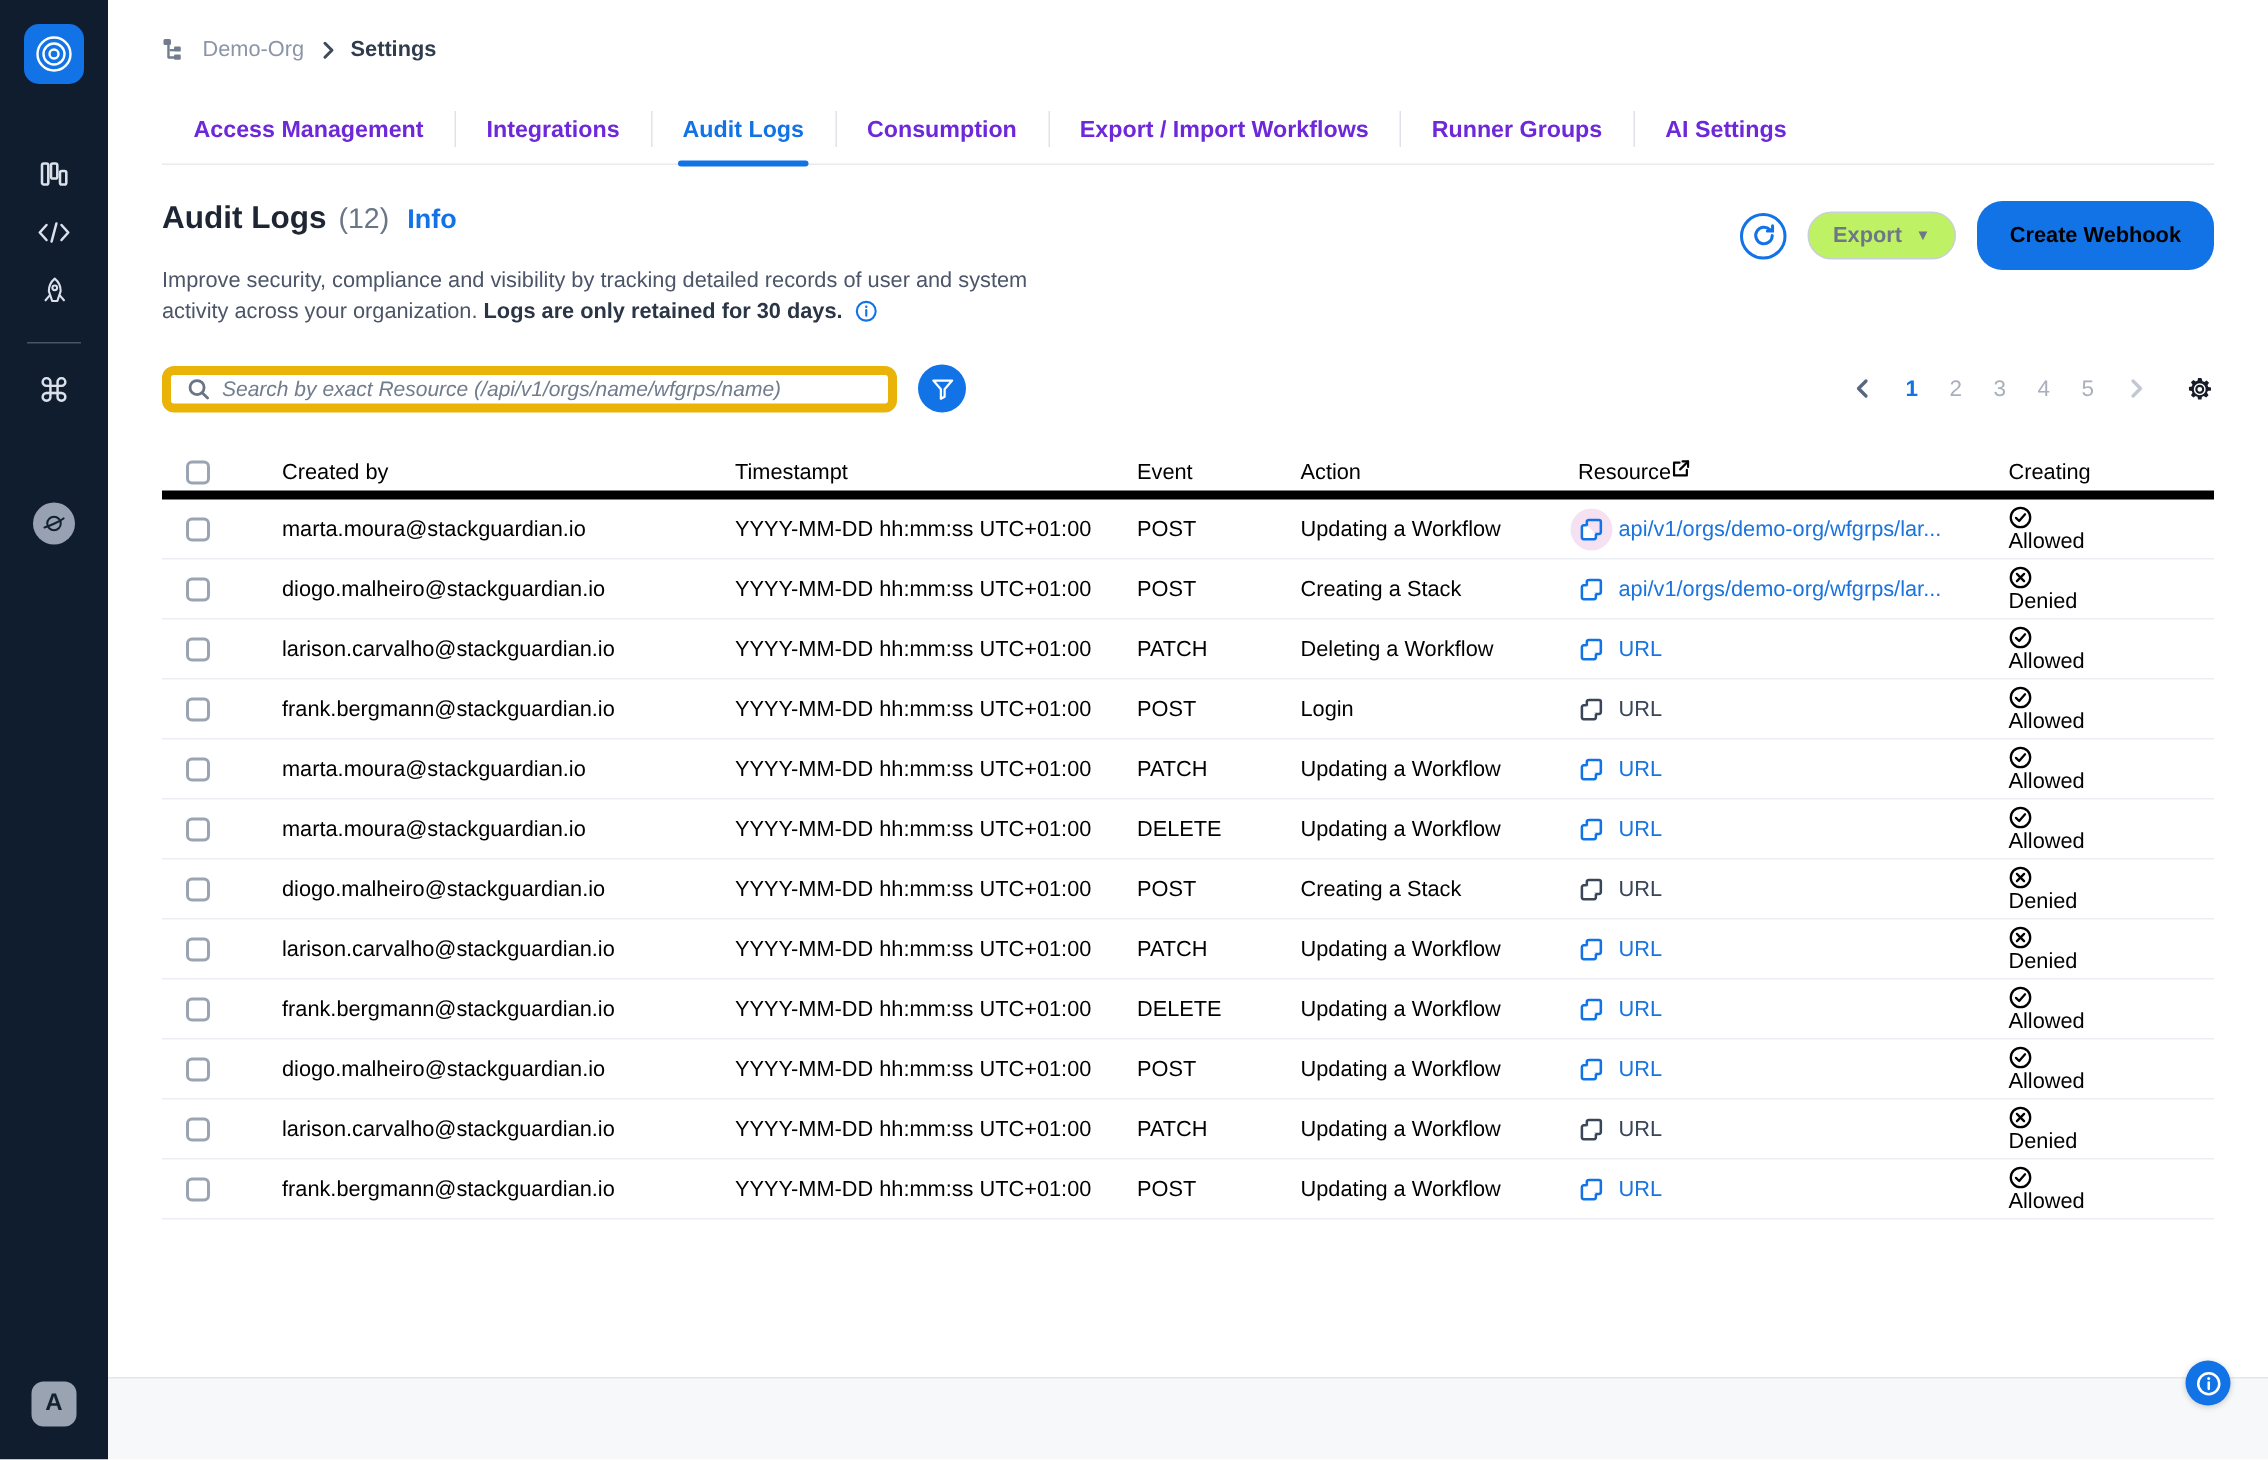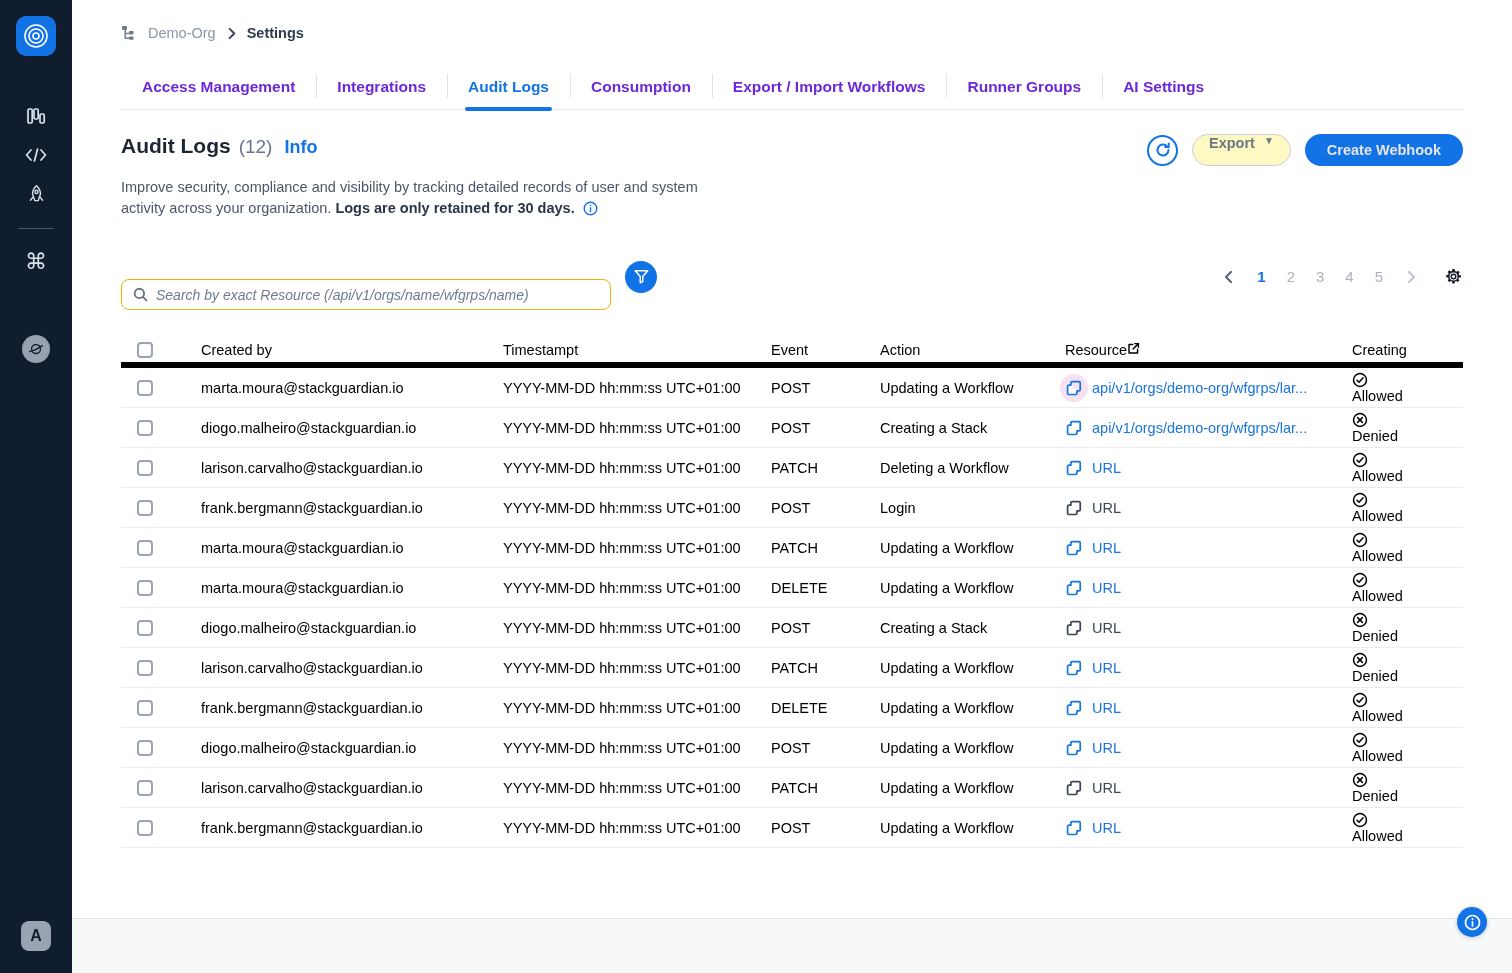--- a/index.html
+++ b/index.html
@@ -12,21 +12,21 @@
   .side-icons { display:flex; flex-direction:column; align-items:center; gap:15px; margin-top:48px; }
   .side-icon { width:24px; height:24px; display:flex; align-items:center; justify-content:center; color:#dbe1ea; cursor:pointer; }
   .side-divider { width:36px; height:1px; background:#45546a; margin:22px 0 20px; }
   .cmd-glyph { font-size:22px; color:#dbe1ea; font-family:"DejaVu Sans", sans-serif; }
   .planet-avatar { width:28px; height:28px; border-radius:50%; background:#97a1b1; display:flex; align-items:center; justify-content:center; margin-top:62px; color:#12202f; cursor:pointer; }
   .sidebar-bottom { margin-top:auto; margin-bottom:22px; }
   .user-avatar { width:30px; height:30px; border-radius:8px; background:#99a3b2; color:#13202f; font-weight:700; font-size:16px; display:flex; align-items:center; justify-content:center; cursor:pointer; }
 
   
   .main { flex:1; display:flex; flex-direction:column; height:100%; }
-  .content { flex:1; background:#fff; padding:0 49px; overflow:hidden; }
+  .content { flex:1; background:#fff; padding:0 36px; overflow:hidden; }
   .footer-strip { height:55px; background:#f7f8f9; border-top:1px solid #e4e7ea; position:relative; }
   .fab-info { position:absolute; right:25px; top:-12px; width:30px; height:30px; border-radius:50%; background:#1273e6; color:#fff; display:flex; align-items:center; justify-content:center; cursor:pointer; box-shadow:0 1px 4px rgba(0,0,0,.2); }
 
   
   .breadcrumb { display:flex; align-items:center; gap:9px; padding-top:24px; font-size:14.5px; }
   .crumb-org { color:#8b95a5; cursor:pointer; }
   .crumb-sep { color:#3f4a5a; display:flex; }
   .crumb-page { color:#303c4e; font-weight:700; }
   .org-icon { color:#717d8e; display:flex; }
 
@@ -38,32 +38,32 @@
   .tab.active::after { content:""; position:absolute; left:18px; right:18px; bottom:-2px; height:4px; border-radius:3px; background:#1273e6; }
 
   
   .page-head { display:flex; align-items:flex-start; justify-content:space-between; margin-top:24px; }
   .title-line { display:flex; align-items:baseline; gap:8px; }
   .page-title { font-size:21px; font-weight:700; color:#1e2633; }
   .page-count { font-size:19px; color:#6a7586; }
   .info-link { font-size:18px; font-weight:700; color:#1273e6; margin-left:4px; cursor:pointer; }
   .head-actions { display:flex; align-items:center; gap:14px; }
   .refresh-btn { width:31px; height:31px; border-radius:50%; border:2px solid #1273e6; background:#fff; color:#1273e6; display:flex; align-items:center; justify-content:center; cursor:pointer; }
-  .export-btn { height:32px; padding:0 16px; border-radius:17px; border:1px solid #c9cfd8; background:#fef9c3; color:#6d7787; font-weight:700; font-size:14.5px; display:flex; gap:9px; cursor:pointer; }
+  .export-btn { height:32px; padding:0 16px; border-radius:17px; border:1px solid #c9cfd8; background:#bef264; color:#6d7787; font-weight:700; font-size:14.5px; display:flex; align-items:center; gap:9px; cursor:pointer; }
   .export-caret { font-size:10px; color:#6d7787; }
-  .webhook-btn { height:32px; padding:0 22px; border-radius:17px; border:none; background:#1273e6; color:#e5e5e5; font-weight:700; font-size:14.5px; cursor:pointer; font-family:inherit; }
+  .webhook-btn { height:46px; padding:0 22px; border-radius:17px; border:none; background:#1273e6; color:#000000; font-weight:700; font-size:14.5px; cursor:pointer; font-family:inherit; }
 
   .desc { margin-top:19px; max-width:610px; font-size:14.5px; line-height:1.42; color:#4c5668; }
   .desc b { color:#2a3546; }
   .desc-info { color:#1273e6; display:inline-flex; vertical-align:-3px; margin-left:4px; cursor:pointer; }
 
   
   .controls-row { margin-top:25px; display:flex; align-items:center; justify-content:space-between; }
   .search-group { display:flex; align-items:center; gap:14px; }
-  .search-box { width:490px; height:31px; border:1px solid #eab308; border-radius:8px; display:flex; align-items:center; padding:0 11px; gap:8px; background:#fff;margin-top:36px; }
+  .search-box { width:490px; height:31px; border:6px solid #eab308; border-radius:8px; display:flex; align-items:center; padding:0 11px; gap:8px; background:#fff; }
   .search-box svg { color:#6a7484; flex-shrink:0; }
   .search-input { border:none; outline:none; flex:1; font-size:14px; font-style:italic; color:#394453; background:transparent; font-family:inherit; }
   .search-input::placeholder { color:#707c8c; }
   .filter-btn { width:32px; height:32px; border-radius:50%; background:#1273e6; border:none; color:#fff; display:flex; align-items:center; justify-content:center; cursor:pointer; }
   .right-controls { display:flex; align-items:center; gap:26px; }
   .pagination { display:flex; align-items:center; gap:21px; font-size:15px; }
   .page-num { color:#a9b0bb; cursor:pointer; }
   .page-num.current { color:#1273e6; font-weight:700; }
   .page-chevron { display:flex; align-items:center; cursor:pointer; }
   .chev-prev { color:#58677c; }

